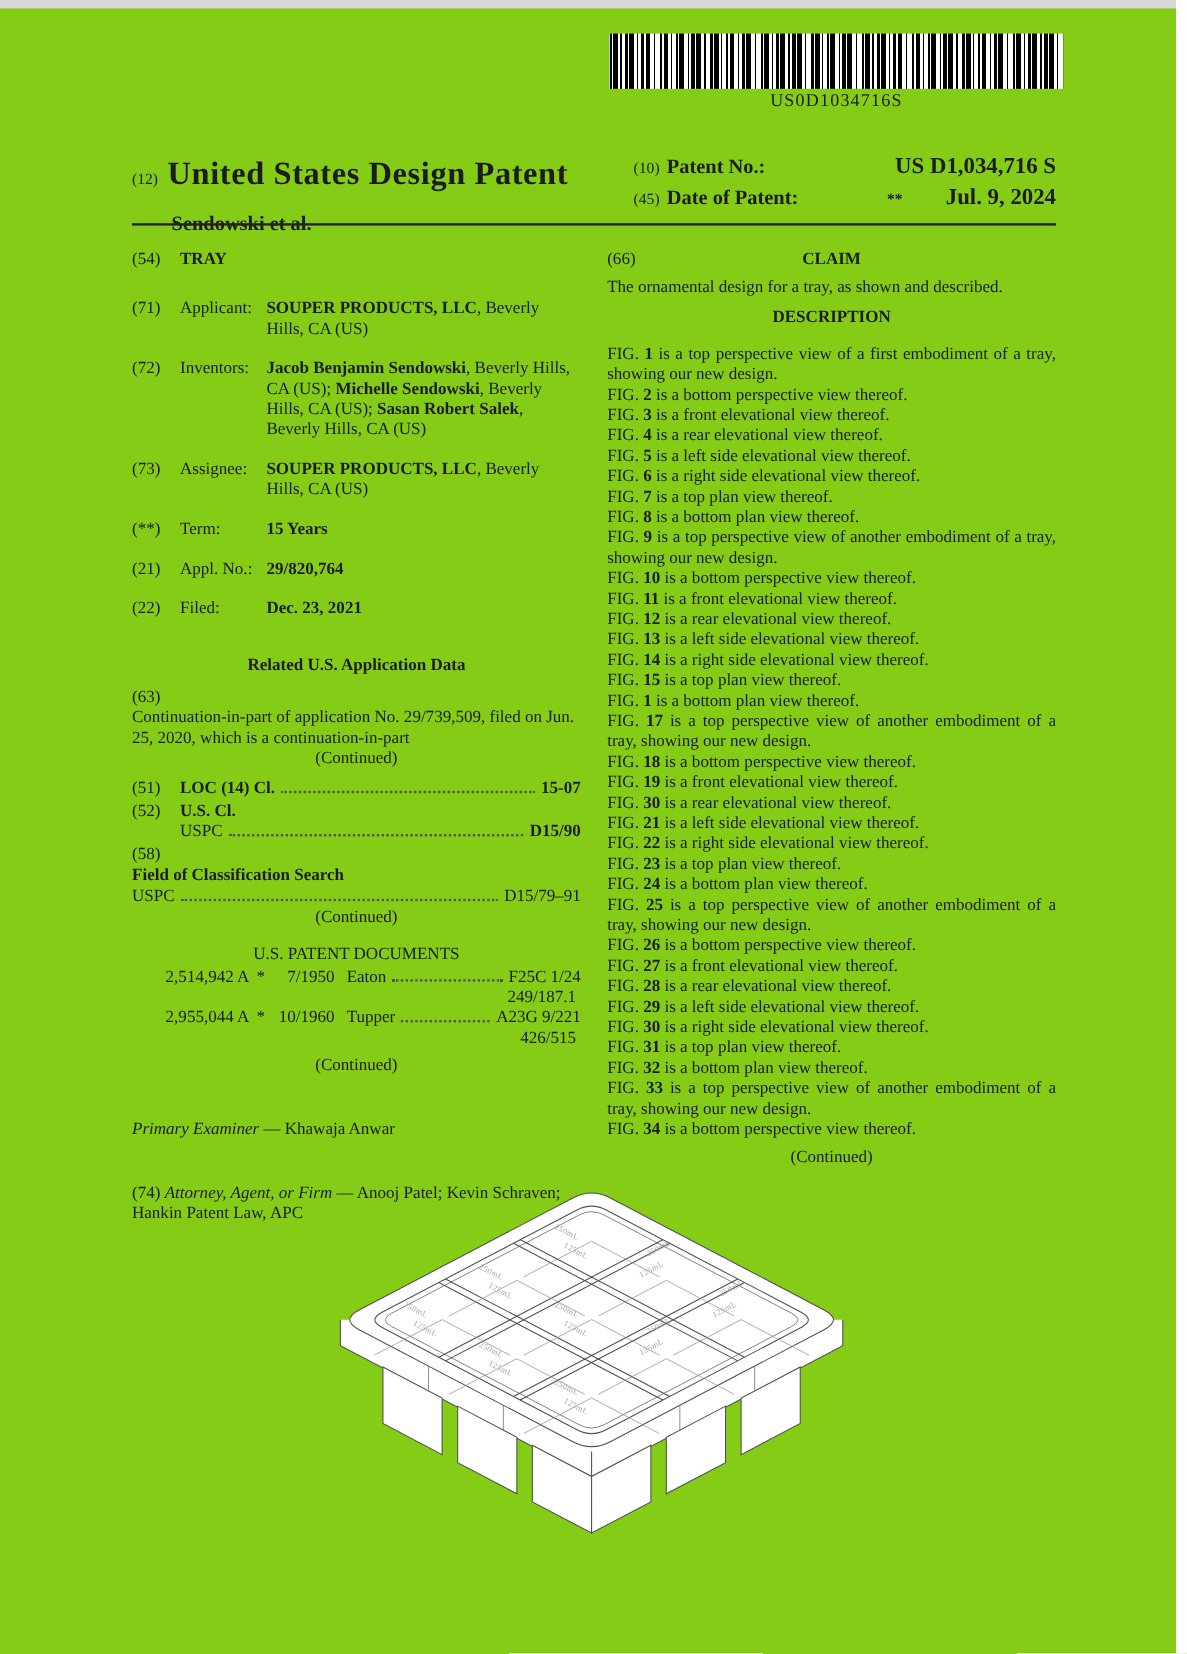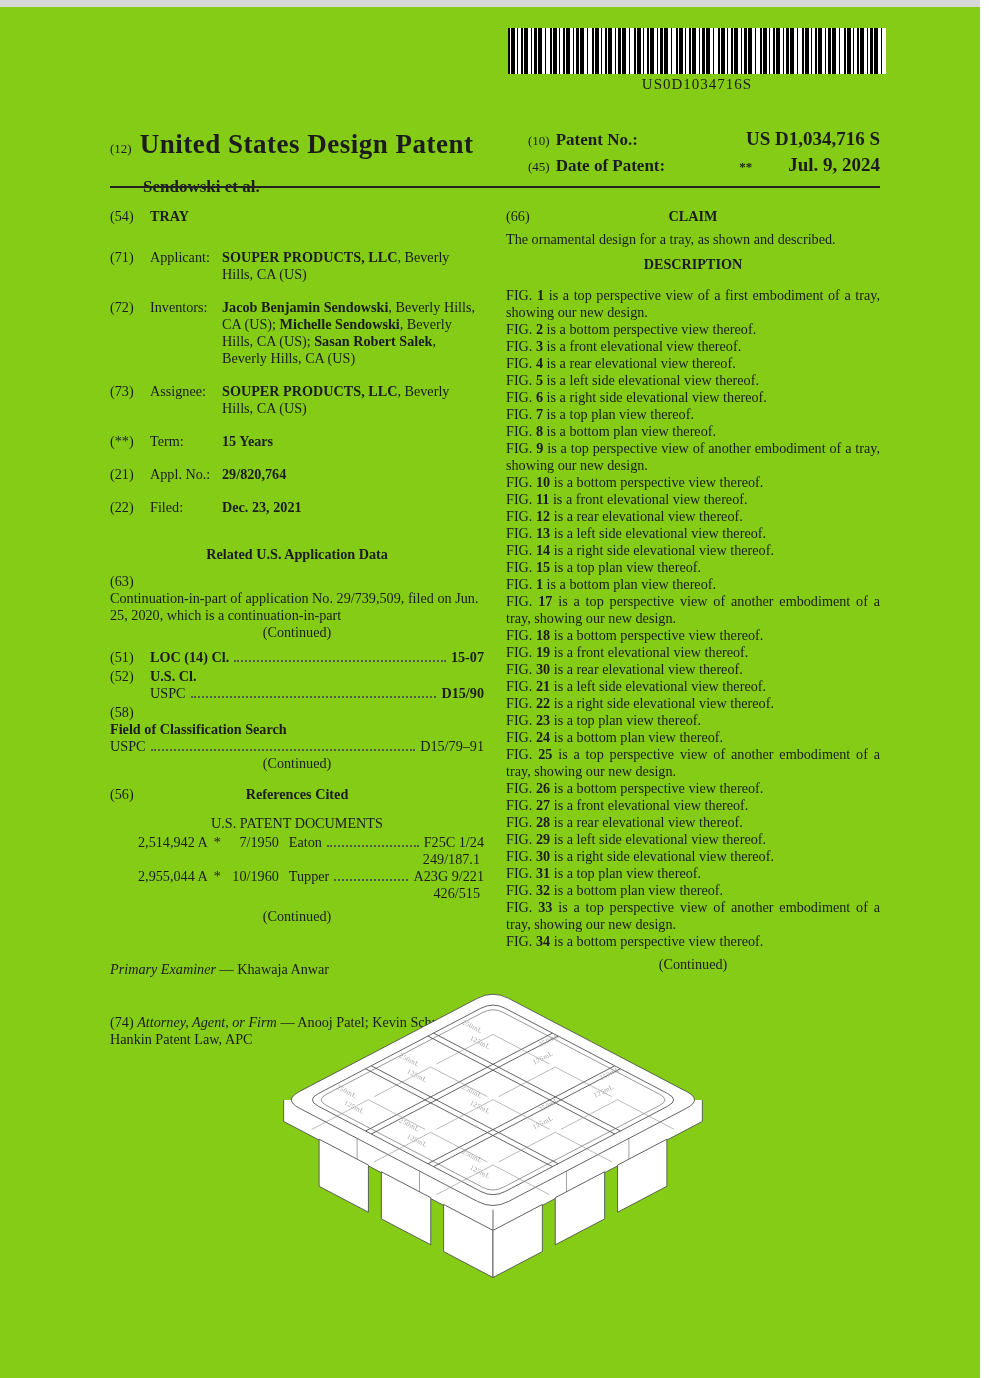--- a/index.html
+++ b/index.html
@@ -170,24 +170,20 @@
         <div class="b">Field of Classification Search</div>
         <div class="leader">
             <span>USPC</span>
             <span class="dots"></span>
             <span>D15/79–91</span>
           </div>
       </span>
     </div>
     <div class="ctr" style="margin-bottom:14px;">(Continued)</div>
 
-    <div class="refhead">
-      <span class="refnum">(56)</span>
-      <div class="ctr b">References Cited</div>
-    </div>
     <div class="ctr" style="margin-bottom:2px;">U.S. PATENT DOCUMENTS</div>
 
     <div>
 
         <div class="refrow">
           <span class="r-pat">2,514,942 A</span>
           <span class="r-star">*</span>
           <span class="r-date">7/1950</span>
           <span>Eaton</span>
           <span class="dots"></span>

